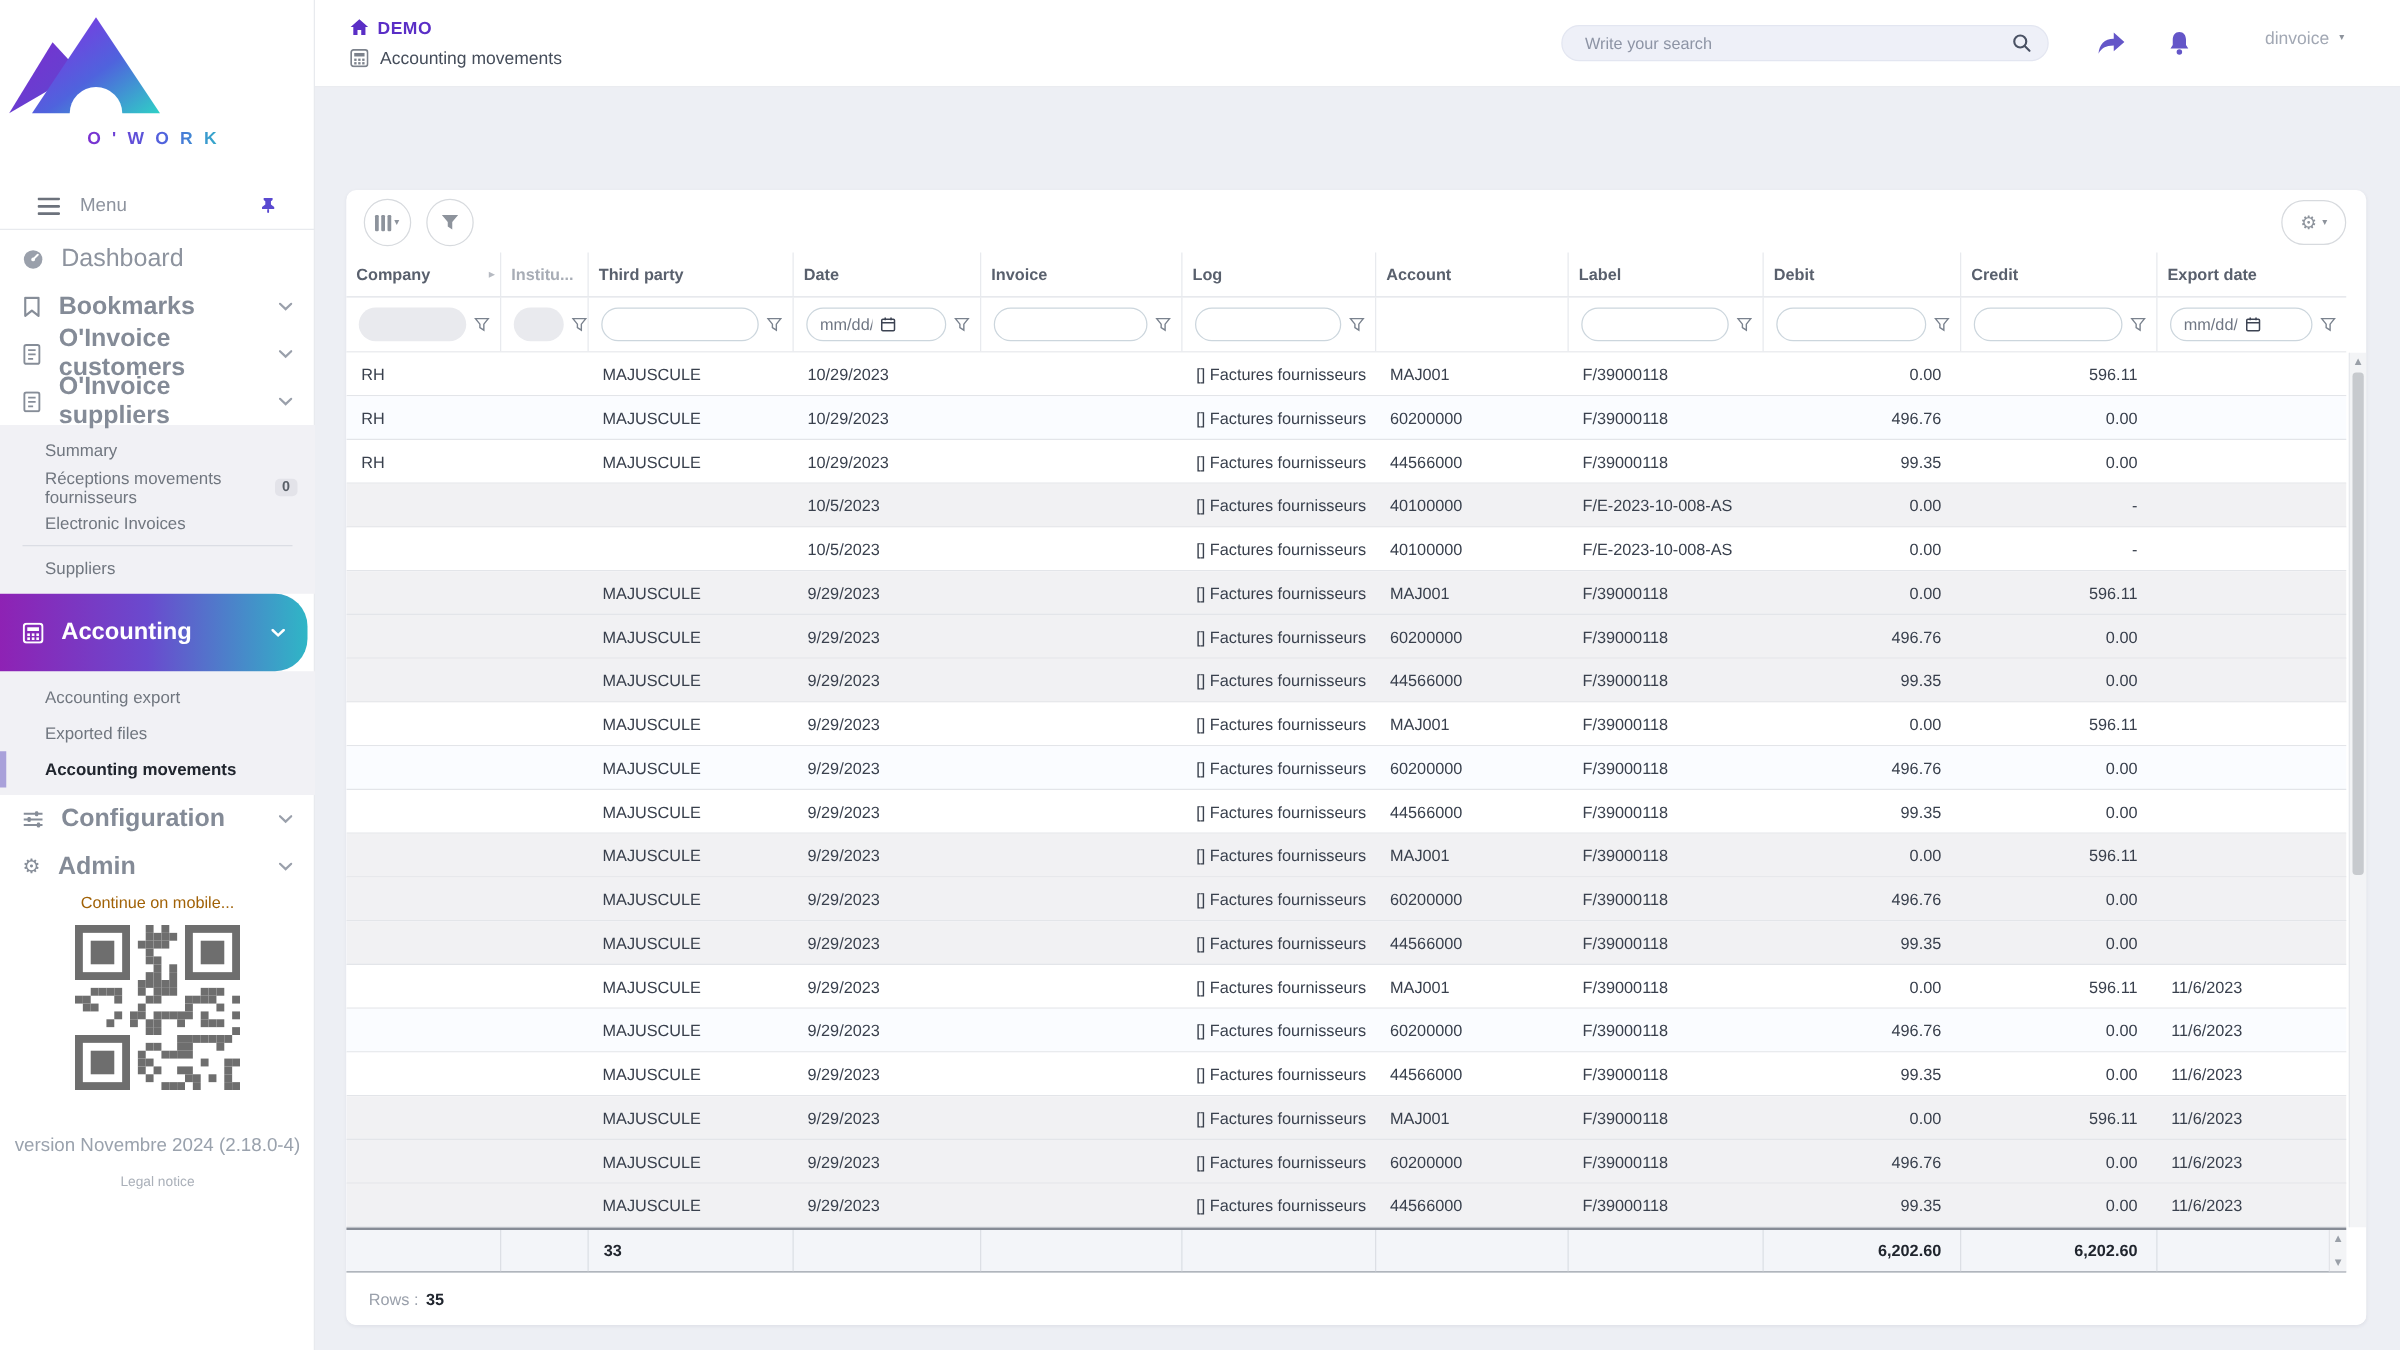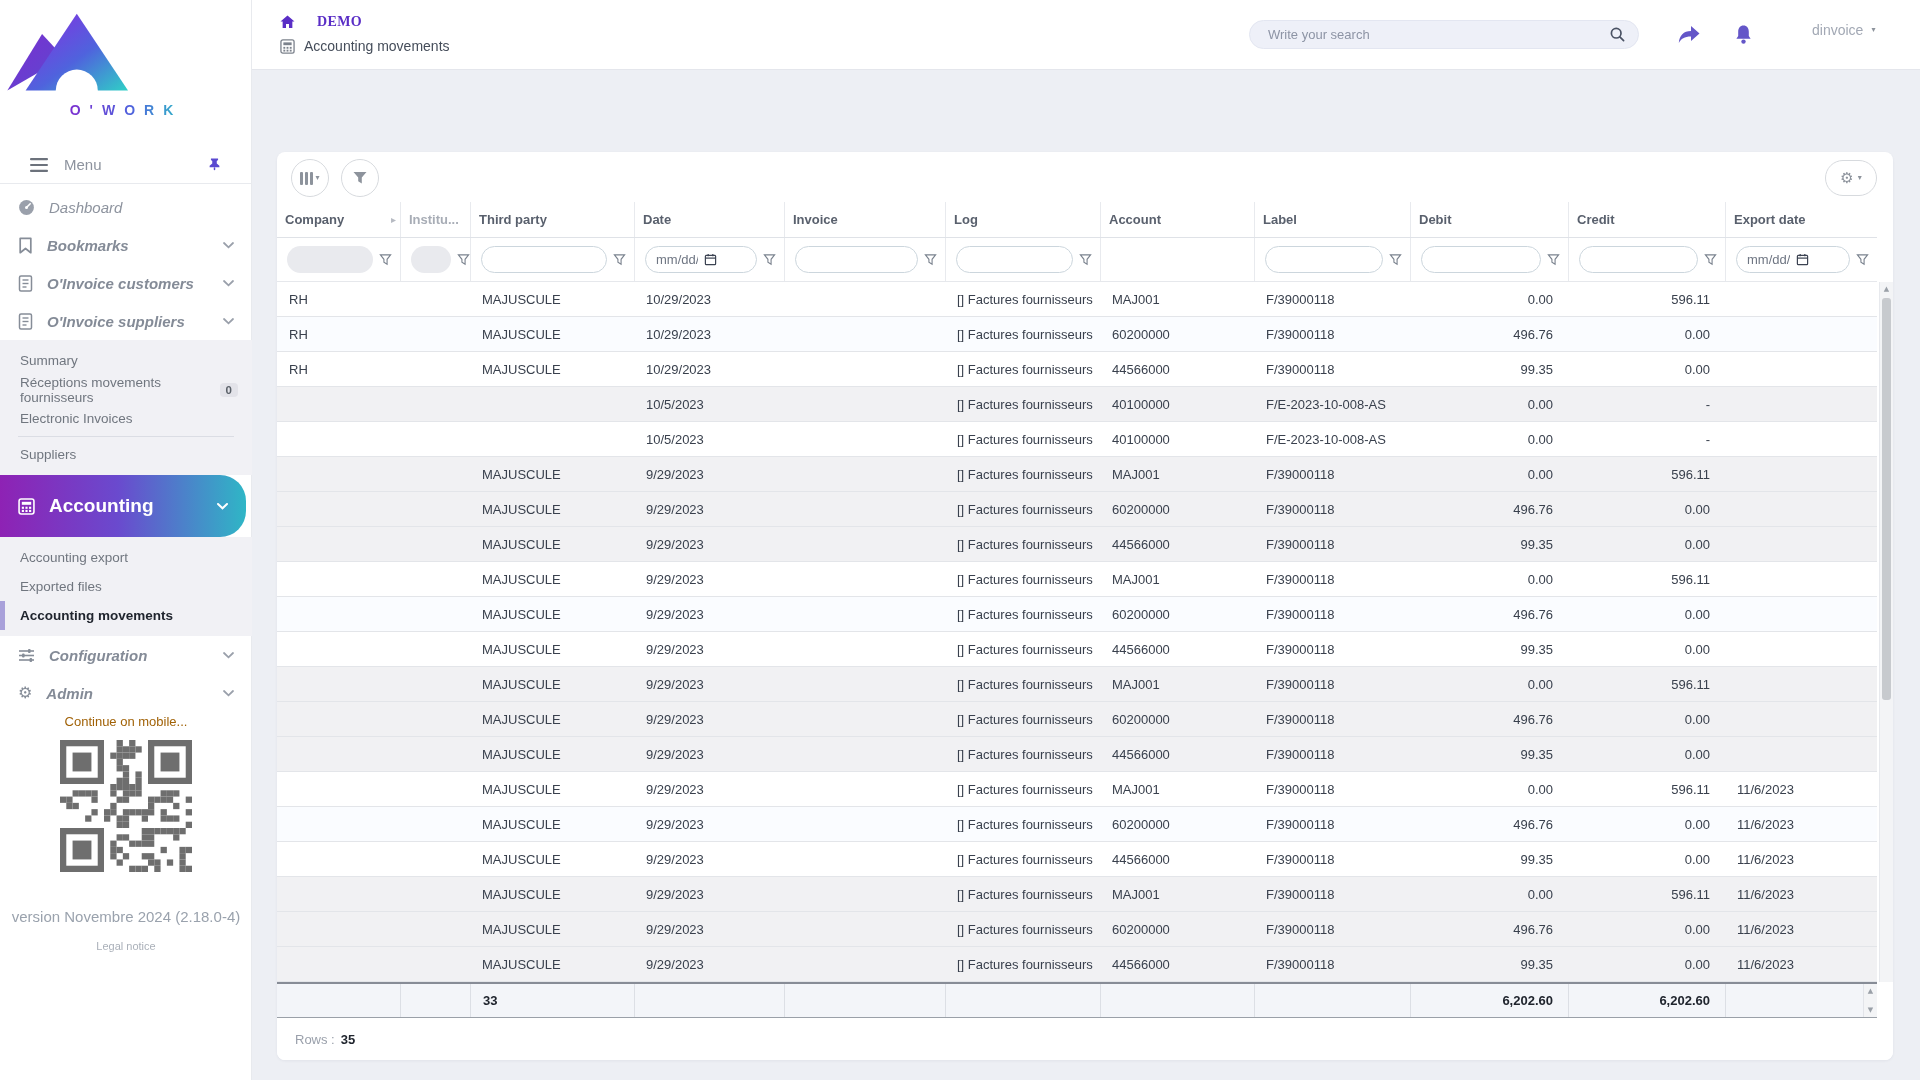--- a/index.html
+++ b/index.html
@@ -12,21 +12,21 @@
     color: #39404d;
   }
   .dj { font-family: "DejaVu Sans", sans-serif; }
 
   
   .topbar {
     position: absolute; left: 252px; top: 0; right: 0; height: 70px;
     background: #fff; border-bottom: 1px solid #e4e6ec;
   }
   .crumb-block { position: absolute; left: 28px; top: 12px; }
-  .demo-row { display: flex; align-items: center; gap: 22px; height: 20px; font-family: Liberation Serif, serif; }
+  .demo-row { display: flex; align-items: center; gap: 7px; height: 20px; }
   .demo-row span { font-size: 14px; font-weight: 700; color: #5a2ec6; letter-spacing: .4px; }
   .crumb-row { display: flex; align-items: center; gap: 9px; height: 24px; margin-top: 2px; }
   .crumb-row span { font-size: 14px; color: #454d5a; }
   .search {
     position: absolute; left: 997px; top: 20px; width: 390px; height: 29px;
     background: #eef0f8; border: 1px solid #e3e6f1; border-radius: 15px;
     display: flex; align-items: center; padding: 0 12px 0 18px;
   }
   .search input {
     flex: 1; border: none; outline: none; background: transparent;
@@ -55,28 +55,28 @@
   .menu-row {
     position: absolute; left: 0; top: 146px; width: 252px; height: 38px;
     display: flex; align-items: center; padding: 0 30px; gap: 16px;
     border-bottom: 1px solid #e8eaee; cursor: pointer;
   }
   .menu-row .lbl { flex: 1; font-size: 15px; color: #8d939e; }
   .nav { position: absolute; left: 0; top: 188px; width: 252px; }
   .nav-item {
     height: 38px; display: flex; align-items: center; padding: 0 18px; gap: 14px; cursor: pointer;
   }
-  .nav-item .lbl { flex: 1; font-size: 15px; font-weight: 600; color: #848b97; font-style: italic; }
+  .nav-item .lbl { flex: 1; font-size: 20px; font-weight: 600; color: #848b97; }
   .nav-item.light .lbl { font-weight: 400; color: #8d939e; }
   .submenu { background: #f1f1f5; padding: 6px 0; }
   .sub-item {
     height: 29px; display: flex; align-items: center; padding: 0 14px 0 20px;
     font-size: 13.5px; color: #70767f; cursor: pointer;
   }
-  .sub-item .lbl { flex: 1; }
+  .sub-item .lbl { flex: 1; margin-left: 16px; }
   .badge {
     background: #e3e3e9; color: #5a6068; font-size: 11.5px; font-weight: 600;
     border-radius: 4px; padding: 1px 6px;
   }
   .sub-divider { height: 1px; background: #dbdde4; margin: 3px 18px; }
   .active-band {
     position: relative; height: 62px; display: flex; align-items: center; gap: 14px;
     padding: 0 18px; margin-right: 6px;
     background: linear-gradient(90deg,#8e22b4,#6a4ace 48%,#2fb6c6);
     border-top-right-radius: 26px; border-bottom-right-radius: 26px; cursor: pointer;

